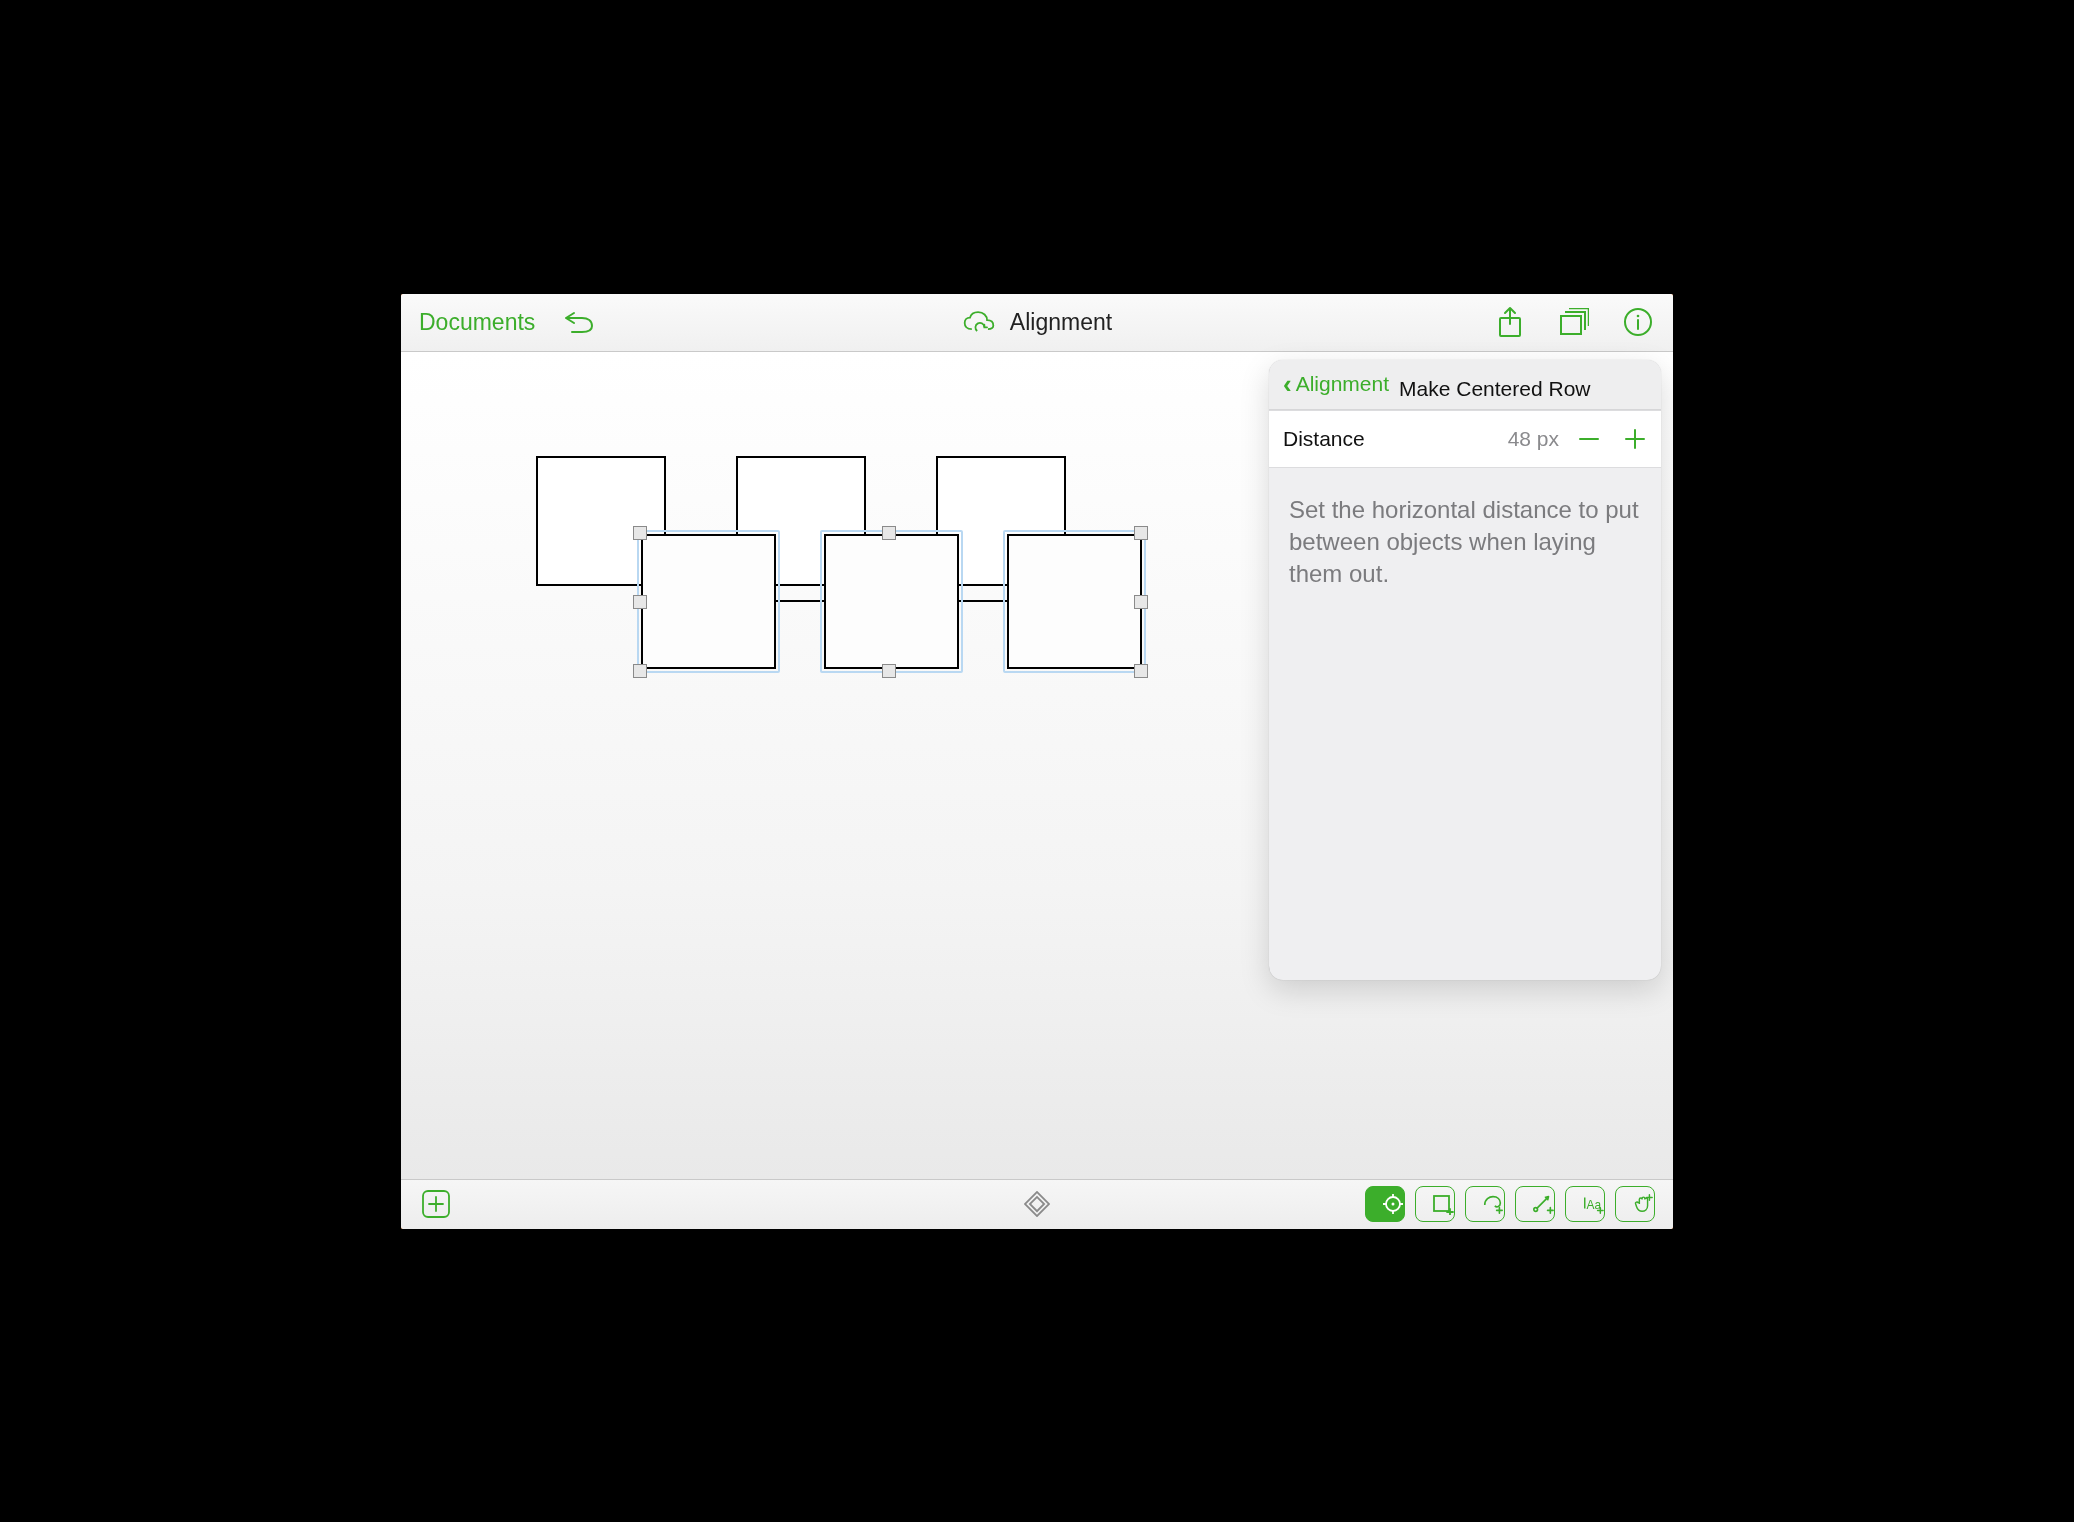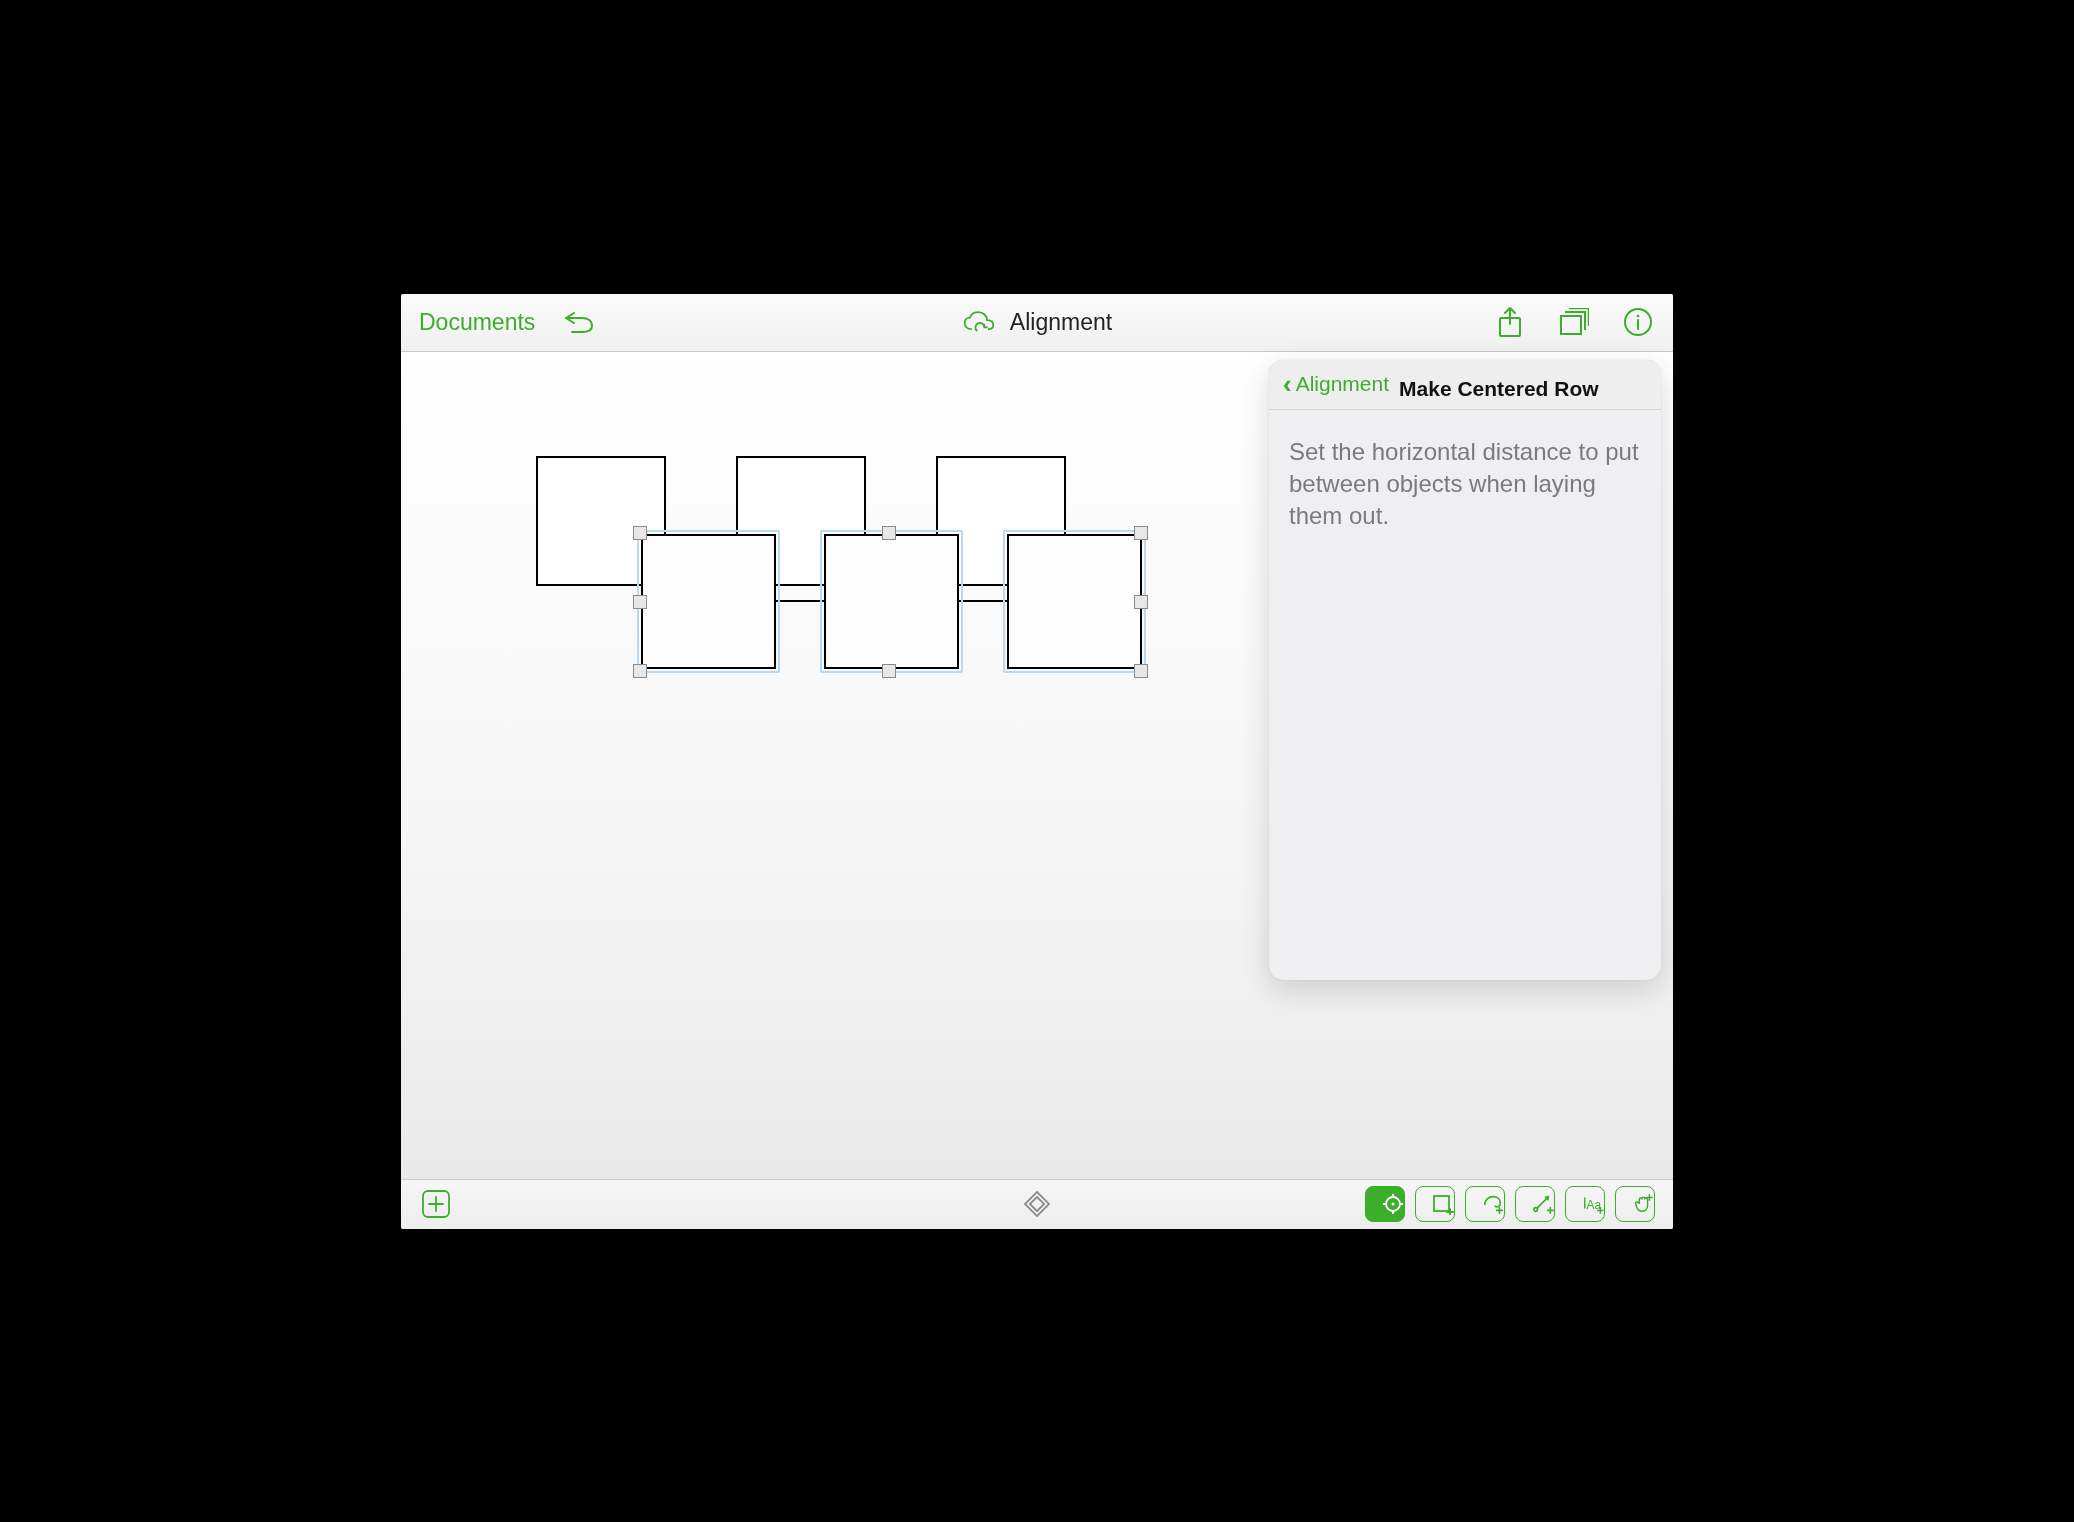--- a/index.html
+++ b/index.html
@@ -92,21 +92,21 @@
   .panel-head {
     display:flex; align-items:center;
     height:50px;
     padding:0 14px;
     gap:6px;
     border-bottom:1px solid #d6d6d8;
     background:#eeeeef;
   }
   .back-chevron { font-size:26px; font-weight:600; color:#3cae2b; margin-right:-2px; }
   .panel-head .back-label { font-size:21px; color:#3cae2b; }
-  .panel-head .current { font-size:21px; font-weight:700; color:#111; margin-left:4px;margin-top:10px; }
+  .panel-head .current { font-size:21px; font-weight:400; color:#111; margin-left:4px;margin-top:10px; }
   .row {
     background:#fff;
     border-top:1px solid #dcdcde;
     border-bottom:1px solid #dcdcde;
     display:flex; align-items:center;
     padding:0 14px;
   }
   .row.distance { height:58px; }
   .row .label { font-size:21px; color:#111; }
   .row .value { margin-left:auto; font-size:21px; color:#8a8a8d; }
@@ -227,20 +227,36 @@
     <div class="handle" style="left:481px; top:312px;"></div>
     <div class="handle" style="left:733px; top:312px;"></div>
   </div>
 
   <div class="panel">
     <div class="panel-head">
       <span class="back-chevron">‹</span>
       <span class="back-label">Alignment</span>
       <span class="current">Make Centered Row</span>
     </div>
+    <div class="row distance">
+      <span class="label">Distance</span>
+      <span class="value">48 px</span>
+      <span class="stepper">
+        <span>
+          <svg width="24" height="24" viewBox="0 0 24 24" stroke="#3cae2b" stroke-width="2">
+              <path d="M3 12 H21" stroke-linecap="round"></path>
+            </svg>
+        </span>
+        <span>
+          <svg width="24" height="24" viewBox="0 0 24 24" stroke="#3cae2b" stroke-width="2">
+              <path d="M3 12 H21 M12 3 V21" stroke-linecap="round"></path>
+            </svg>
+        </span>
+      </span>
+    </div>
     <div class="hint">Set the horizontal distance to put between objects when laying them out.</div>
   </div>
 
   <div class="bottombar">
     <span class="icon-btn">
       <svg width="30" height="30" viewBox="0 0 30 30" fill="none" stroke="#3cae2b" stroke-width="1.8">
         <rect x="2" y="2" width="26" height="26" rx="5"></rect>
         <path d="M15 8 V22 M8 15 H22" stroke-linecap="round"></path>
       </svg>
     </span>

